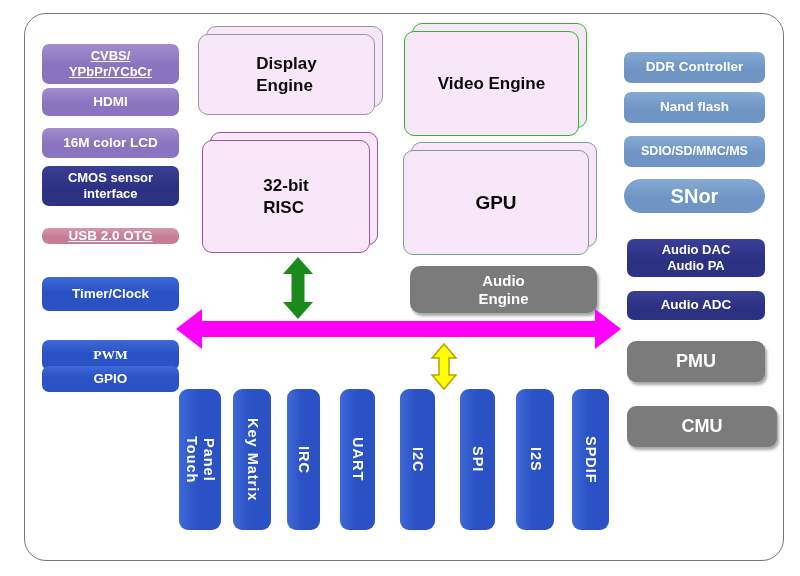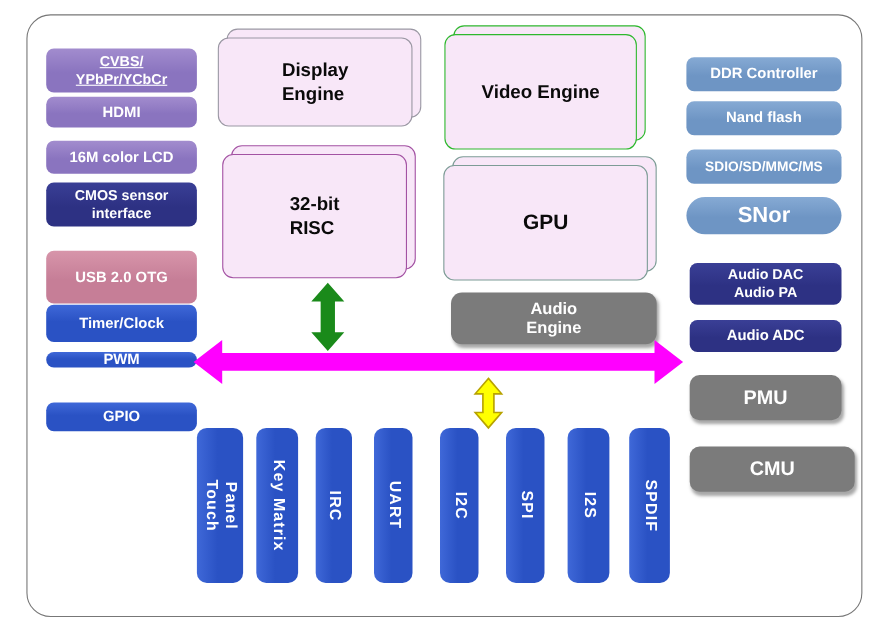--- a/index.html
+++ b/index.html
@@ -54,23 +54,23 @@
 
 <div class="canvas">
   <div class="frame"></div>
 
   <div class="box purple fs13" style="left:42px; top:44px; width:137px; height:40px;text-decoration:underline;">CVBS/
 YPbPr/YCbCr</div>
   <div class="box purple" style="left:42px; top:88px; width:137px; height:28px;">HDMI</div>
   <div class="box purple" style="left:42px; top:128px; width:137px; height:30px;">16M color LCD</div>
   <div class="box navy fs13" style="left:42px; top:166px; width:137px; height:40px;">CMOS sensor
 interface</div>
-  <div class="box pinkbx" style="left:42px; top:228px; width:137px; height:48px;">USB 2.0 OTG</div>
+  <div class="box pinkbx" style="left:42px; top:228px; width:137px; height:16px;text-decoration:underline;">USB 2.0 OTG</div>
   <div class="box blue" style="left:42px; top:277px; width:137px; height:34px;">Timer/Clock</div>
-  <div class="box blue" style="left:42px; top:320px; width:137px; height:14px;">PWM</div>
+  <div class="box blue" style="left:42px; top:340px; width:137px; height:30px;font-family:Liberation Serif, serif;">PWM</div>
   <div class="box blue" style="left:42px; top:366px; width:137px; height:26px;">GPIO</div>
 
   <div class="slab slab-display" style="left:198px; top:26px; width:185px; height:89px;">
     <div class="back"></div>
     <div class="face fs17">Display
 Engine</div>
   </div>
   <div class="slab slab-video" style="left:404px; top:23px; width:183px; height:113px;">
     <div class="back"></div>
     <div class="face fs17">Video Engine</div>

